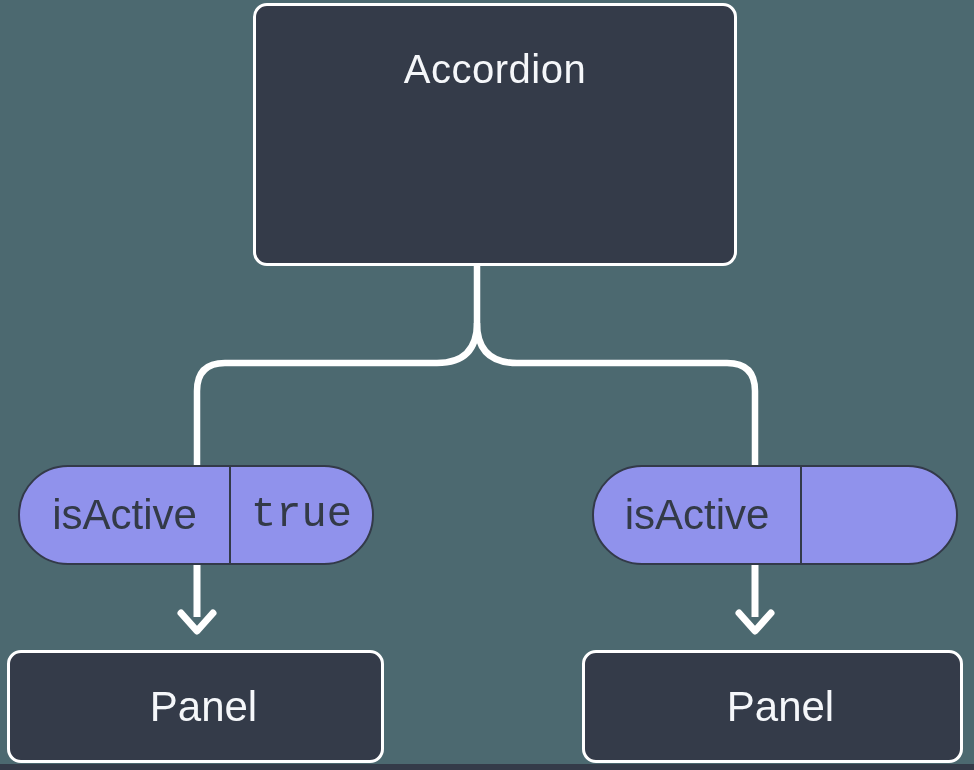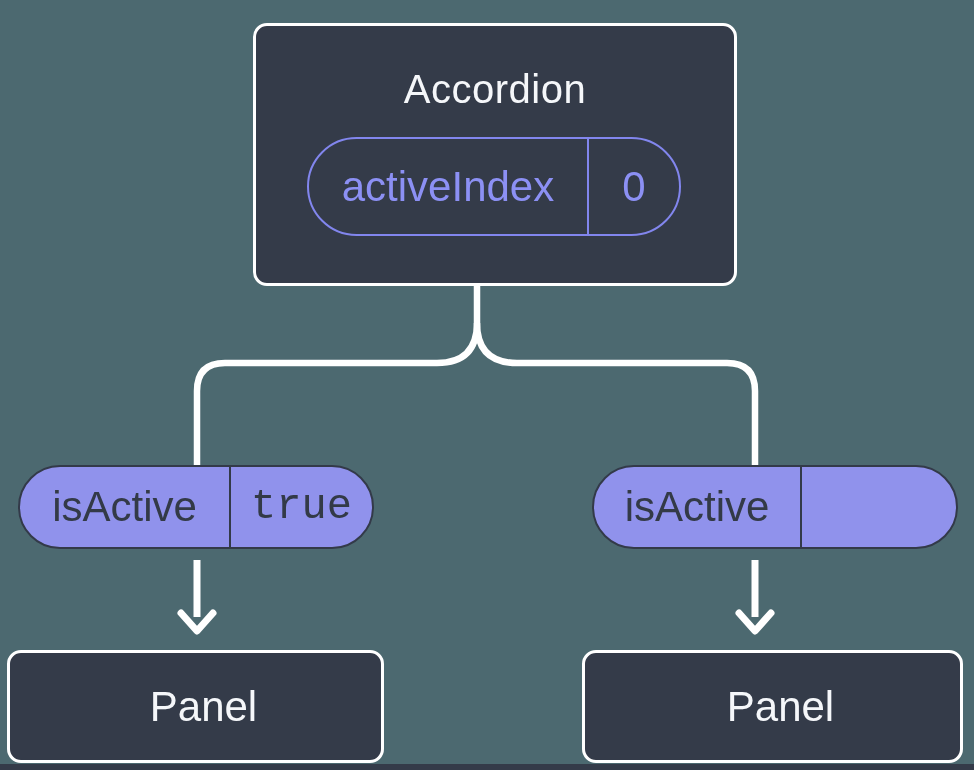--- a/index.html
+++ b/index.html
@@ -28,21 +28,21 @@
   .arrow-line{stroke-width:7px;}
   .arrow-head{stroke-width:7px;stroke-linecap:round;stroke-linejoin:round;}
 
   .node{
     position:absolute;z-index:2;
     background:var(--node-fill);
     border:3px solid var(--node-border);
     border-radius:14px;
     box-sizing:border-box;
   }
-  .accordion-node{left:253px;top:3px;width:484px;height:263px;margin-top:20px;}
+  .accordion-node{left:253px;top:3px;width:484px;height:263px;}
   .accordion-title{
     position:absolute;left:0;right:0;top:41px;
     text-align:center;
     color:var(--node-text);
     font-size:40px;
     letter-spacing:0.5px;
   }
   .state-pill{
     position:absolute;left:51px;top:111px;
     width:374px;height:99px;
@@ -55,21 +55,21 @@
   }
   .state-name{
     width:280px;flex:none;
     display:flex;align-items:center;justify-content:center;
     border-right:2.5px solid var(--state-stroke);
     box-sizing:border-box;
   }
   .state-value{flex:1;display:flex;align-items:center;justify-content:center;}
 
   .prop-pill{
-    position:absolute;top:465px;height:84px;z-index:2;
+    position:absolute;top:465px;height:100px;z-index:2;
     background:var(--prop-fill);
     border:2.5px solid var(--prop-stroke);
     border-radius:50px;
     box-sizing:border-box;
     display:flex;
     color:var(--prop-text);
     font-size:42px;
   }
   .prop-pill-left{left:18px;width:356px;}
   .prop-pill-right{left:592px;width:366px;}
@@ -108,24 +108,20 @@
     <path class="tree-path" d="M477,258 L477,323 Q477,363 437,363 L225,363 Q197,363 197,391 L197,470"></path>
     <path class="tree-path" d="M477,323 Q477,363 517,363 L727,363 Q755,363 755,391 L755,470"></path>
     <path class="arrow-line" d="M197,560 L197,617"></path>
     <path class="arrow-head" d="M181,613 L197,631 L213,613"></path>
     <path class="arrow-line" d="M755,560 L755,617"></path>
     <path class="arrow-head" d="M739,613 L755,631 L771,613"></path>
   </svg>
 
   <div class="node accordion-node">
     <div class="accordion-title">Accordion</div>
-    <div class="state-pill">
-      <div class="state-name">activeIndex</div>
-      <div class="state-value">0</div>
-    </div>
   </div>
 
   <div class="prop-pill prop-pill-left">
     <div class="prop-name">isActive</div>
     <div class="prop-value">true</div>
   </div>
 
   <div class="prop-pill prop-pill-right">
     <div class="prop-name">isActive</div>
   </div>

